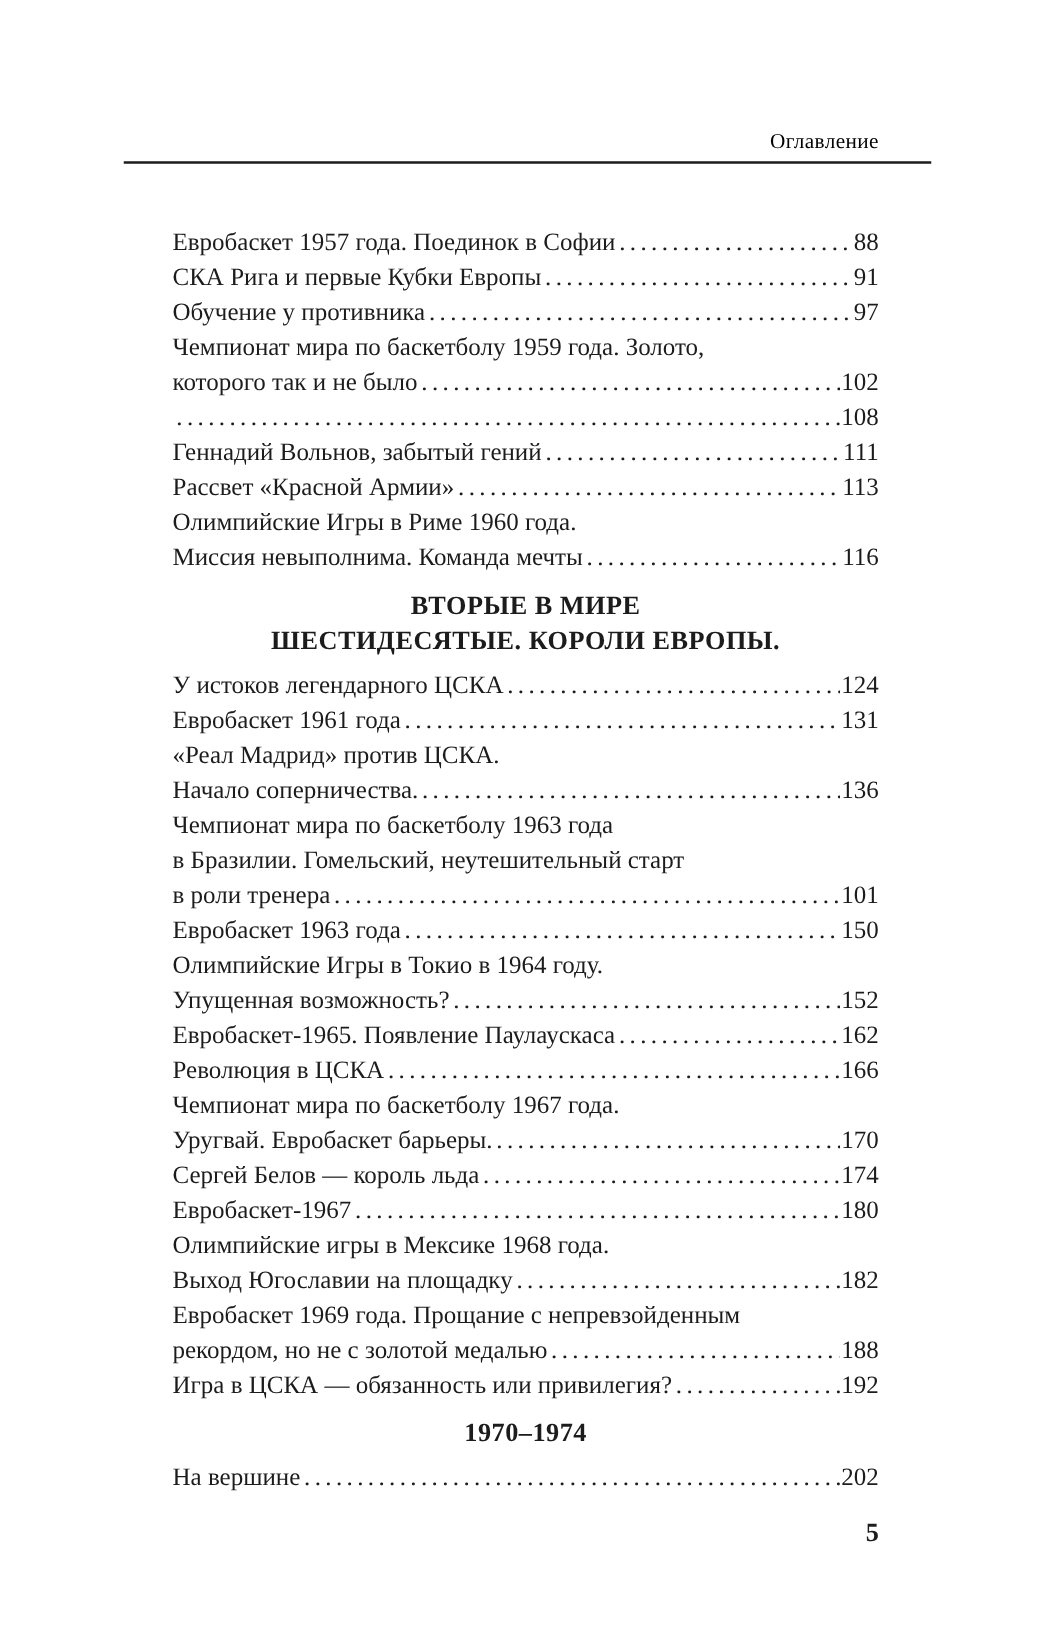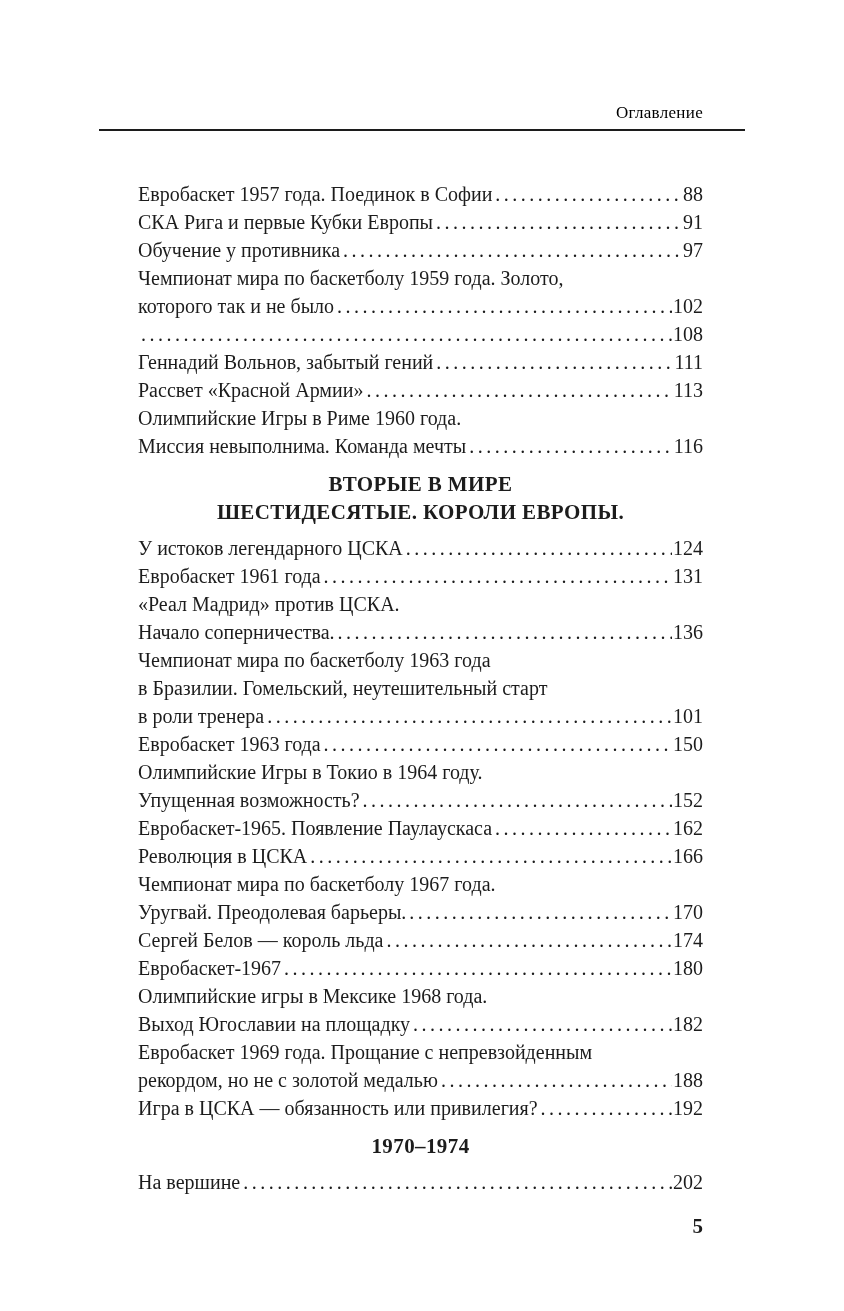--- a/index.html
+++ b/index.html
@@ -179,21 +179,21 @@
       </div>
       <div class="toc-line">
         <span class="txt">Революция в ЦСКА</span>
         <span class="dots"></span>
         <span class="pg">166</span>
       </div>
       <div class="toc-line">
         <span class="txt">Чемпионат мира по баскетболу 1967 года.</span>
       </div>
       <div class="toc-line">
-        <span class="txt">Уругвай. Преодолевая барьеры.</span>
+        <span class="txt">Уругвай. Евробаскет барьеры.</span>
         <span class="dots"></span>
         <span class="pg">170</span>
       </div>
       <div class="toc-line">
         <span class="txt">Сергей Белов — король льда</span>
         <span class="dots"></span>
         <span class="pg">174</span>
       </div>
       <div class="toc-line">
         <span class="txt">Евробаскет-1967</span>

